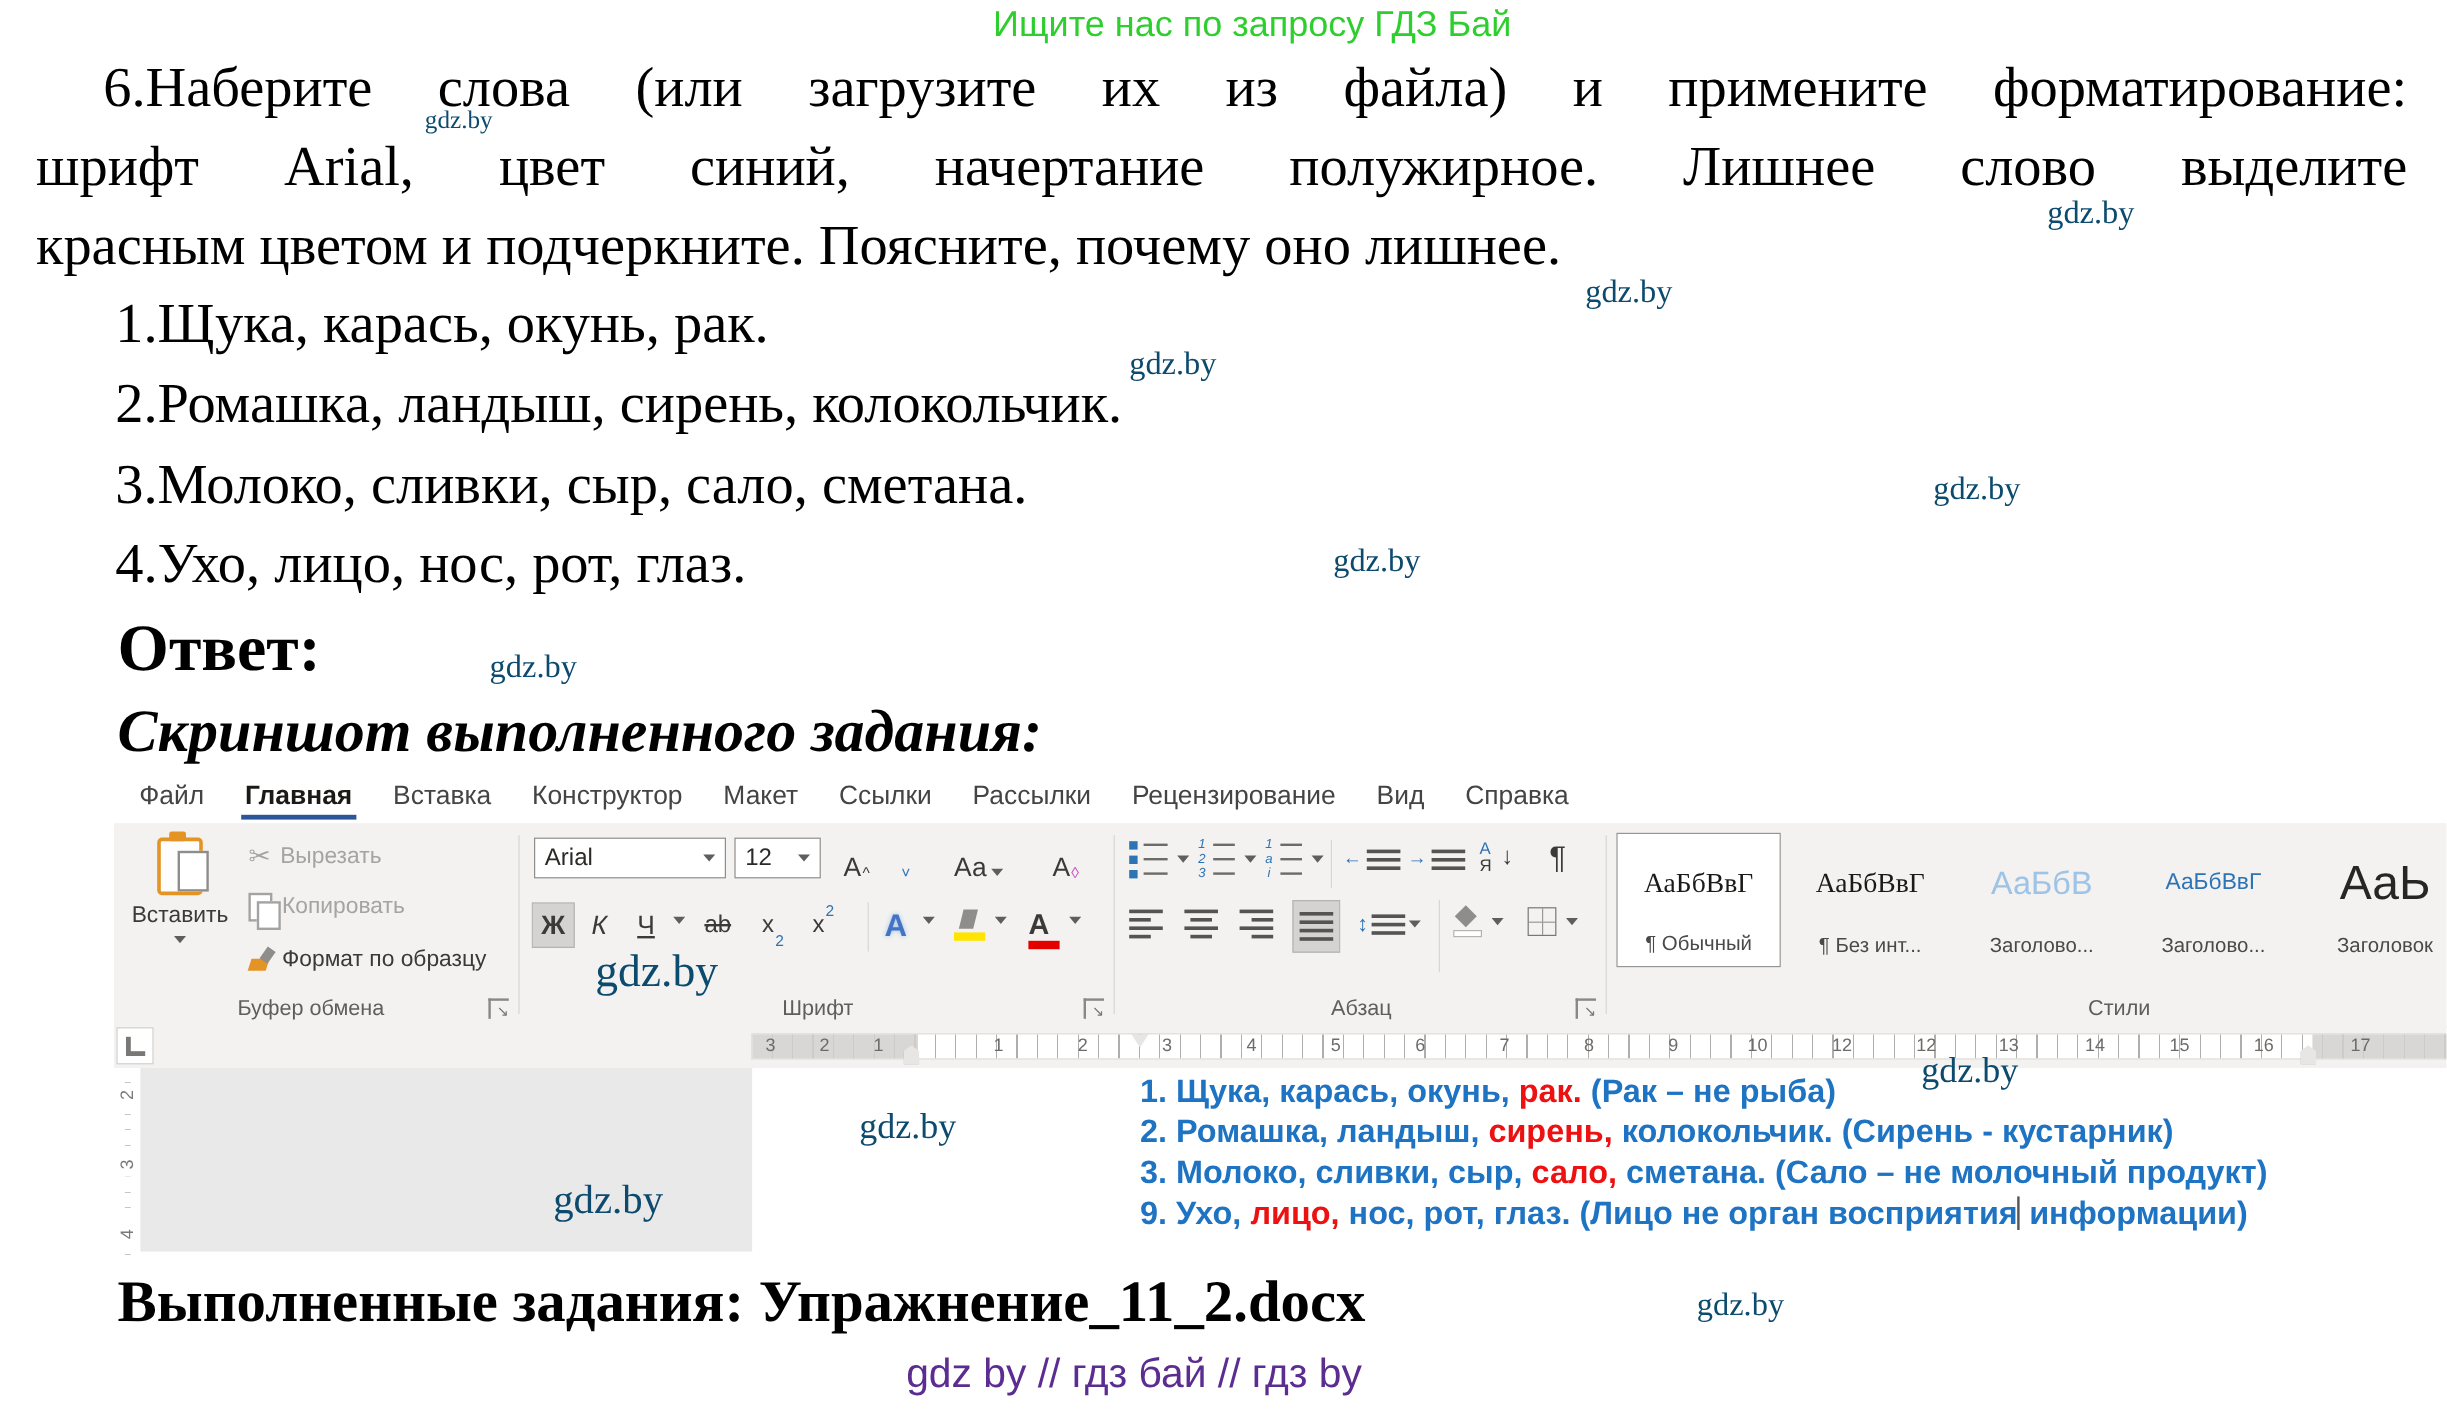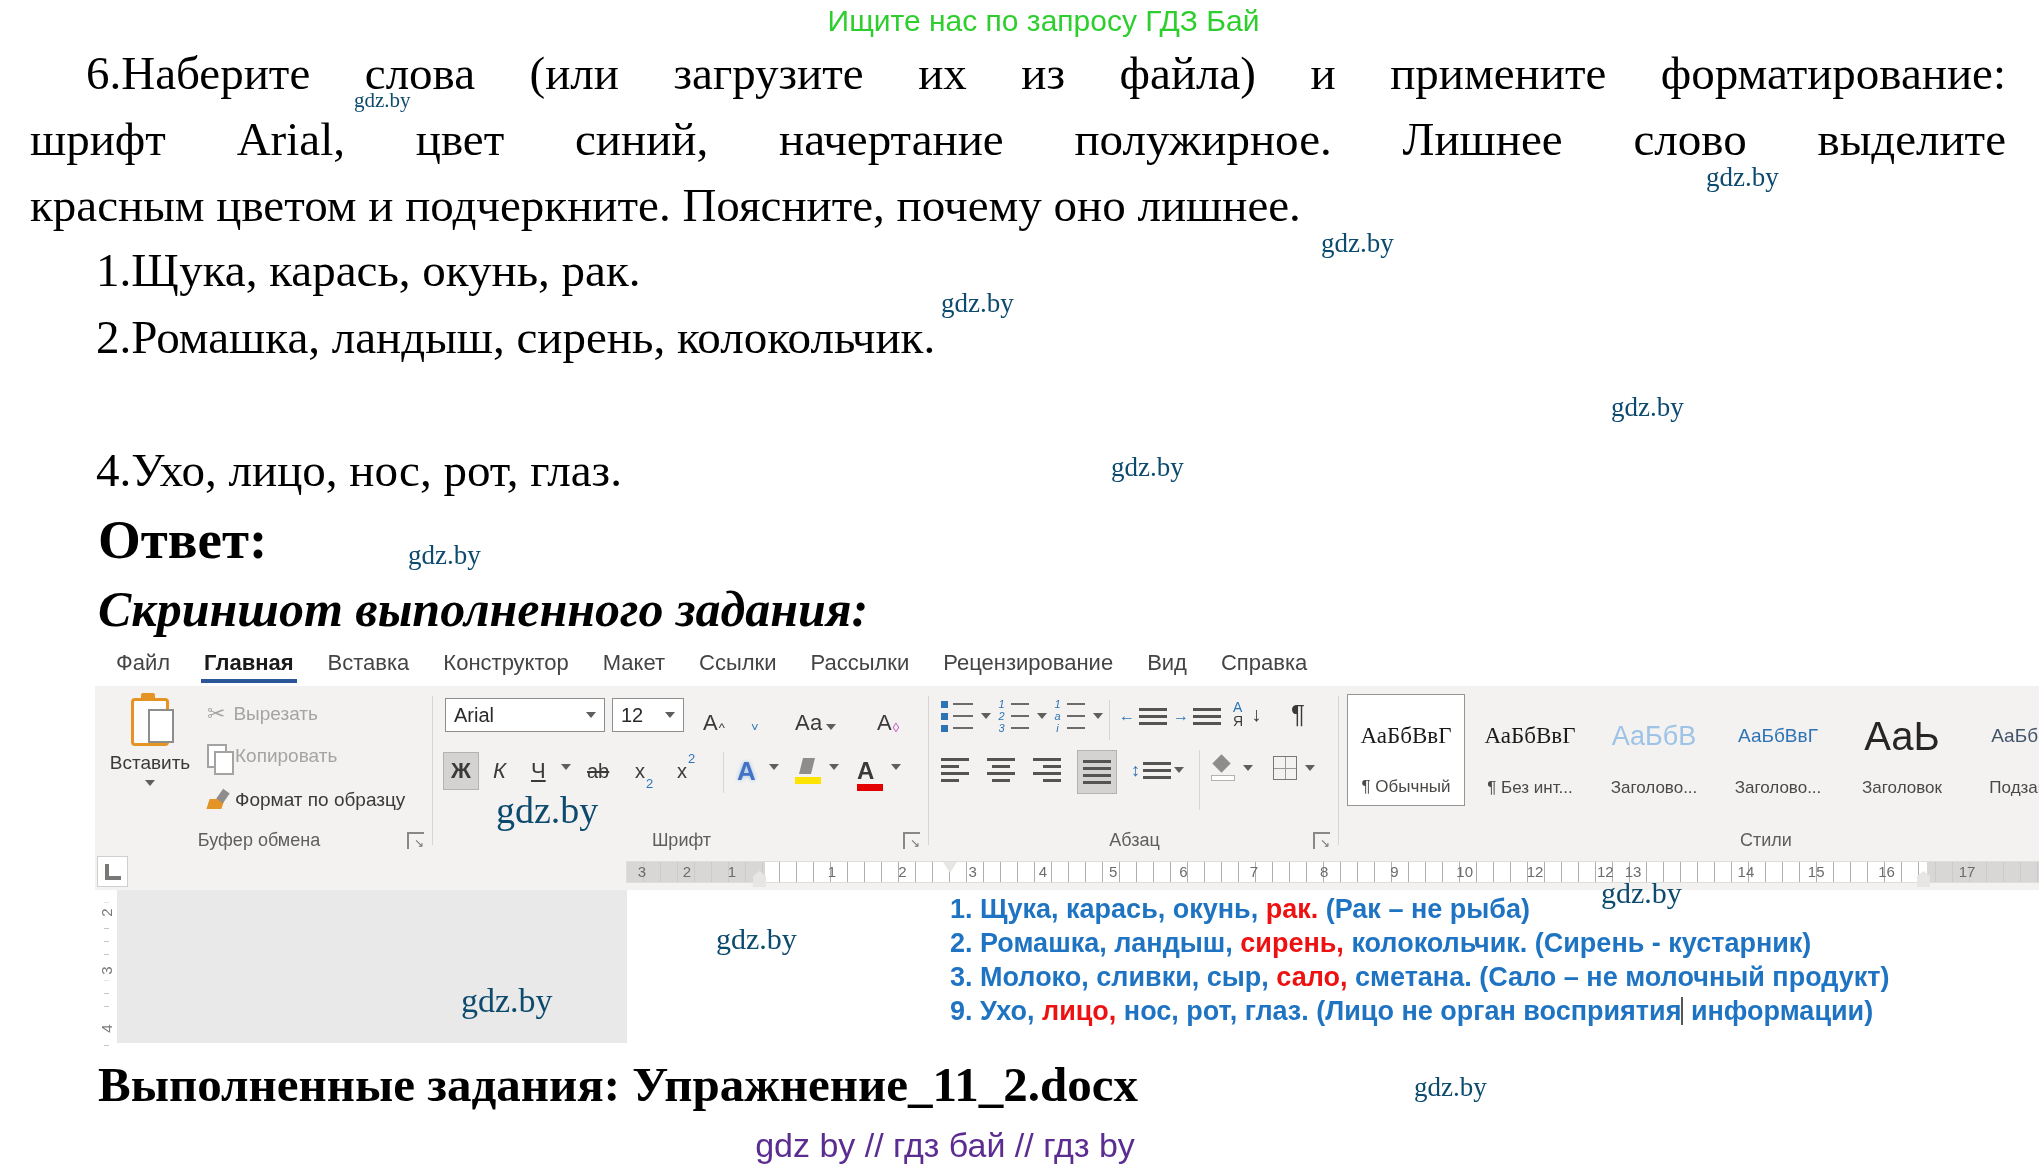--- a/index.html
+++ b/index.html
@@ -91,21 +91,21 @@
   .pilbtn{font-size:26px;color:#3b3a39;}
   .spacic{display:flex;align-items:center;gap:3px;}
   .spacic .ud{font-size:18px;color:#2e74b5;}
   .buckic{position:relative;width:24px;height:26px;}
   .buckic::before{content:"";position:absolute;left:4px;top:2px;width:13px;height:13px;background:#8f8d8b;transform:rotate(45deg);}
   .buckic::after{content:"";position:absolute;left:0;bottom:0;width:24px;height:6px;background:#fff;border:1px solid #b5b3b1;box-sizing:border-box;}
   .brdic{width:24px;height:24px;border:1px solid #777;box-sizing:border-box;
          background:linear-gradient(#999,#999) center/100% 1px no-repeat,linear-gradient(90deg,#999,#999) center/1px 100% no-repeat;}
   
   .stycards{position:absolute;left:1252px;top:8px;height:118px;display:flex;gap:6px;}
-  .scard{width:118px;height:112px;display:flex;flex-direction:column;align-items:center;justify-content:flex-end;
+  .scard{width:137px;height:112px;display:flex;flex-direction:column;align-items:center;justify-content:flex-end;
          padding-bottom:8px;box-sizing:border-box;flex:none;}
   .scard.selected{background:#fff;border:1px solid #979593;}
   .sprev{flex:1;display:flex;align-items:center;white-space:nowrap;}
   .slabel{font-size:17px;color:#4a4947;white-space:nowrap;}
   .k-serif .sprev{font-family:"Liberation Serif",serif;font-size:23px;color:#1b1a19;}
   .k-h1 .sprev{font-size:27px;color:#9dc3e6;}
   .k-h2 .sprev{font-size:19px;color:#2e74b5;}
   .k-title .sprev{font-size:40px;color:#262626;}
   .k-subtitle .sprev{font-size:19px;color:#44546a;}
   
@@ -138,20 +138,21 @@
 <div class="page">
 
   <div class="promo">Ищите нас по запросу ГДЗ Бай</div>
 
   <div class="pline jline l1">6.Наберите слова (или загрузите их из файла) и примените форматирование:</div>
   <div class="pline jline l2">шрифт Arial, цвет синий, начертание полужирное. Лишнее слово выделите</div>
   <div class="pline l3">красным цветом и подчеркните. Поясните, почему оно лишнее.</div>
 
   <div class="litem i0">1.Щука, карась, окунь, рак.</div>
   <div class="litem i1">2.Ромашка, ландыш, сирень, колокольчик.</div>
+  <div class="litem i2">3.Молоко, сливки, сыр, сало, сметана.</div>
   <div class="litem i3">4.Ухо, лицо, нос, рот, глаз.</div>
 
   <div class="answer">Ответ:</div>
   <div class="shotlabel">Скриншот выполненного задания:</div>
 
   <div class="wordshot">
 
     <div class="tabsrow">
         <div class="tab">Файл</div>
         <div class="tab active">Главная</div>
@@ -429,21 +430,21 @@
           <span class="rnum" style="left: 336.6px;">3</span>
           <span class="rnum" style="left: 406.9px;">4</span>
           <span class="rnum" style="left: 477.2px;">5</span>
           <span class="rnum" style="left: 547.5px;">6</span>
           <span class="rnum" style="left: 617.8px;">7</span>
           <span class="rnum" style="left: 688.1px;">8</span>
           <span class="rnum" style="left: 758.4px;">9</span>
           <span class="rnum" style="left: 828.7px;">10</span>
           <span class="rnum" style="left: 899px;">12</span>
           <span class="rnum" style="left: 969.3px;">12</span>
-          <span class="rnum" style="left: 997px;">13</span>
+          <span class="rnum" style="left: 1038px;">13</span>
           <span class="rnum" style="left: 1109.9px;">14</span>
           <span class="rnum" style="left: 1180.2px;">15</span>
           <span class="rnum" style="left: 1250.5px;">16</span>
           <span class="rnum" style="left: 1331px;">17</span>
         </div>
     </div>
 
     <div class="vruler">
         <span class="vnum" style="top: 14px;">2</span>
         <span class="vnum" style="top: 72px;">3</span>

